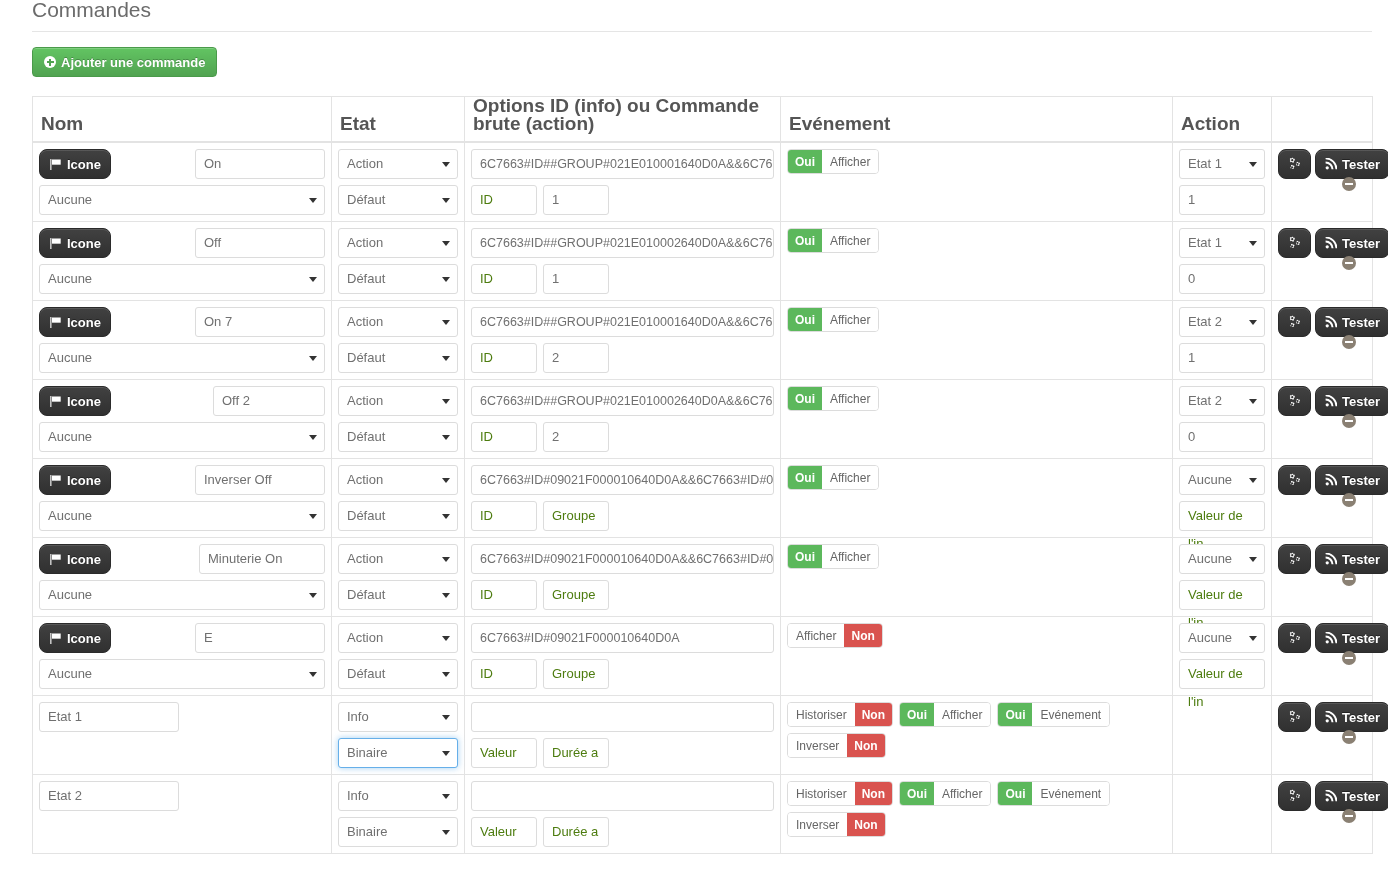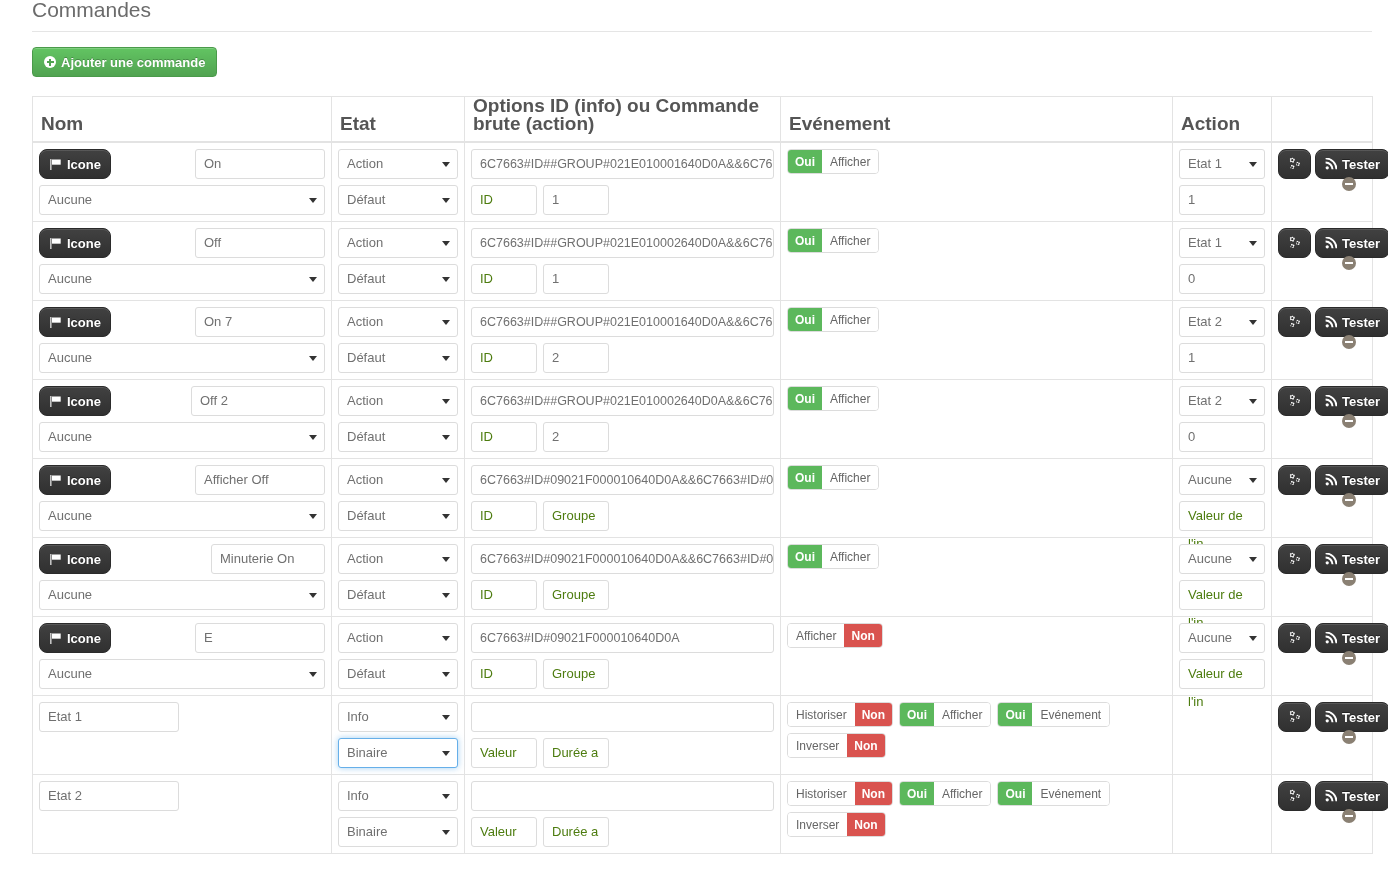--- a/index.html
+++ b/index.html
@@ -416,21 +416,21 @@
           <td>
             <div class="line">
               <button class="btn-dark">
                 <svg class="ico" width="13" height="13" viewBox="0 0 14 14">
                   <path fill="#ffffff" d="M1.4 1.2h1.2v11.6H1.4z"></path>
                   <path fill="#ffffff" d="M3.2 1.6h9.4v5.6H3.2z"></path>
                 </svg>
                 <span>Icone</span>
               </button>
               <span style="flex:1 1 auto"></span>
-              <div class="inp" style="width:134px;" title="Off 2">Off 2</div>
+              <div class="inp" style="width:112px;" title="Off 2">Off 2</div>
             </div>
             <div class="line line2">
               <div class="sel" style="width:287px;">Aucune<span class="caret"></span></div>
             </div>
           </td>
           <td>
             <div class="line">
               <div class="sel" style="width:121px;">Action<span class="caret"></span></div>
             </div>
             <div class="line line2">
@@ -492,21 +492,21 @@
           <td>
             <div class="line">
               <button class="btn-dark">
                 <svg class="ico" width="13" height="13" viewBox="0 0 14 14">
                   <path fill="#ffffff" d="M1.4 1.2h1.2v11.6H1.4z"></path>
                   <path fill="#ffffff" d="M3.2 1.6h9.4v5.6H3.2z"></path>
                 </svg>
                 <span>Icone</span>
               </button>
               <span style="flex:1 1 auto"></span>
-              <div class="inp" style="width:130px;" title="Minuterie Off">Afficher Off</div>
+              <div class="inp" style="width:130px;" title="Minuterie Off">Inverser Off</div>
             </div>
             <div class="line line2">
               <div class="sel" style="width:287px;">Aucune<span class="caret"></span></div>
             </div>
           </td>
           <td>
             <div class="line">
               <div class="sel" style="width:121px;">Action<span class="caret"></span></div>
             </div>
             <div class="line line2">
@@ -568,21 +568,21 @@
           <td>
             <div class="line">
               <button class="btn-dark">
                 <svg class="ico" width="13" height="13" viewBox="0 0 14 14">
                   <path fill="#ffffff" d="M1.4 1.2h1.2v11.6H1.4z"></path>
                   <path fill="#ffffff" d="M3.2 1.6h9.4v5.6H3.2z"></path>
                 </svg>
                 <span>Icone</span>
               </button>
               <span style="flex:1 1 auto"></span>
-              <div class="inp" style="width:114px;" title="Minuterie On">Minuterie On</div>
+              <div class="inp" style="width:126px;" title="Minuterie On">Minuterie On</div>
             </div>
             <div class="line line2">
               <div class="sel" style="width:287px;">Aucune<span class="caret"></span></div>
             </div>
           </td>
           <td>
             <div class="line">
               <div class="sel" style="width:121px;">Action<span class="caret"></span></div>
             </div>
             <div class="line line2">

